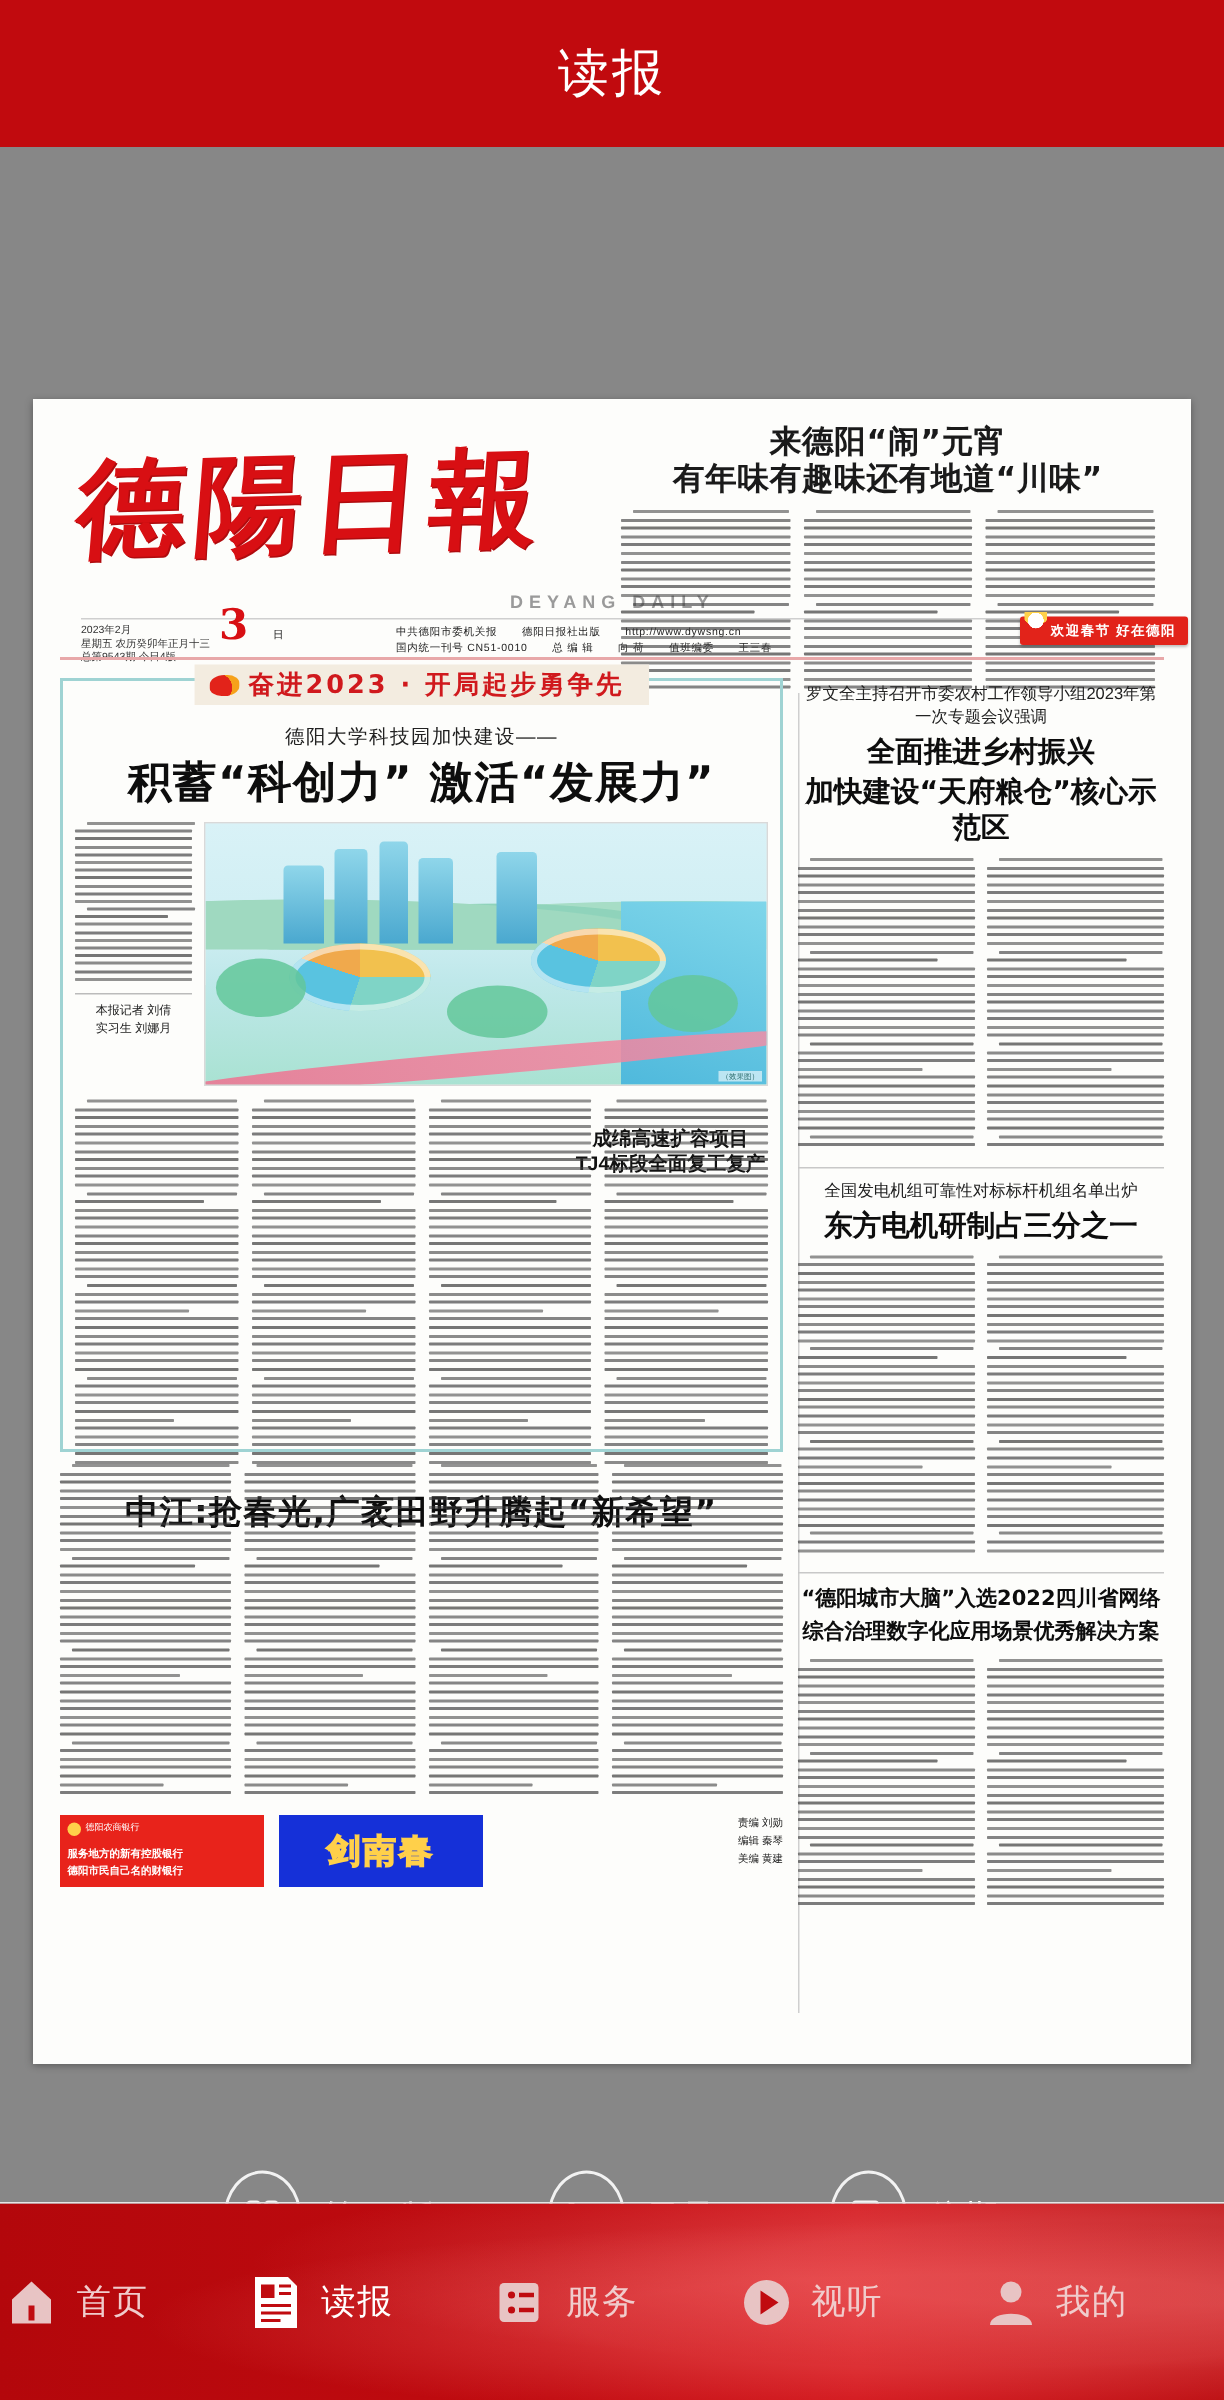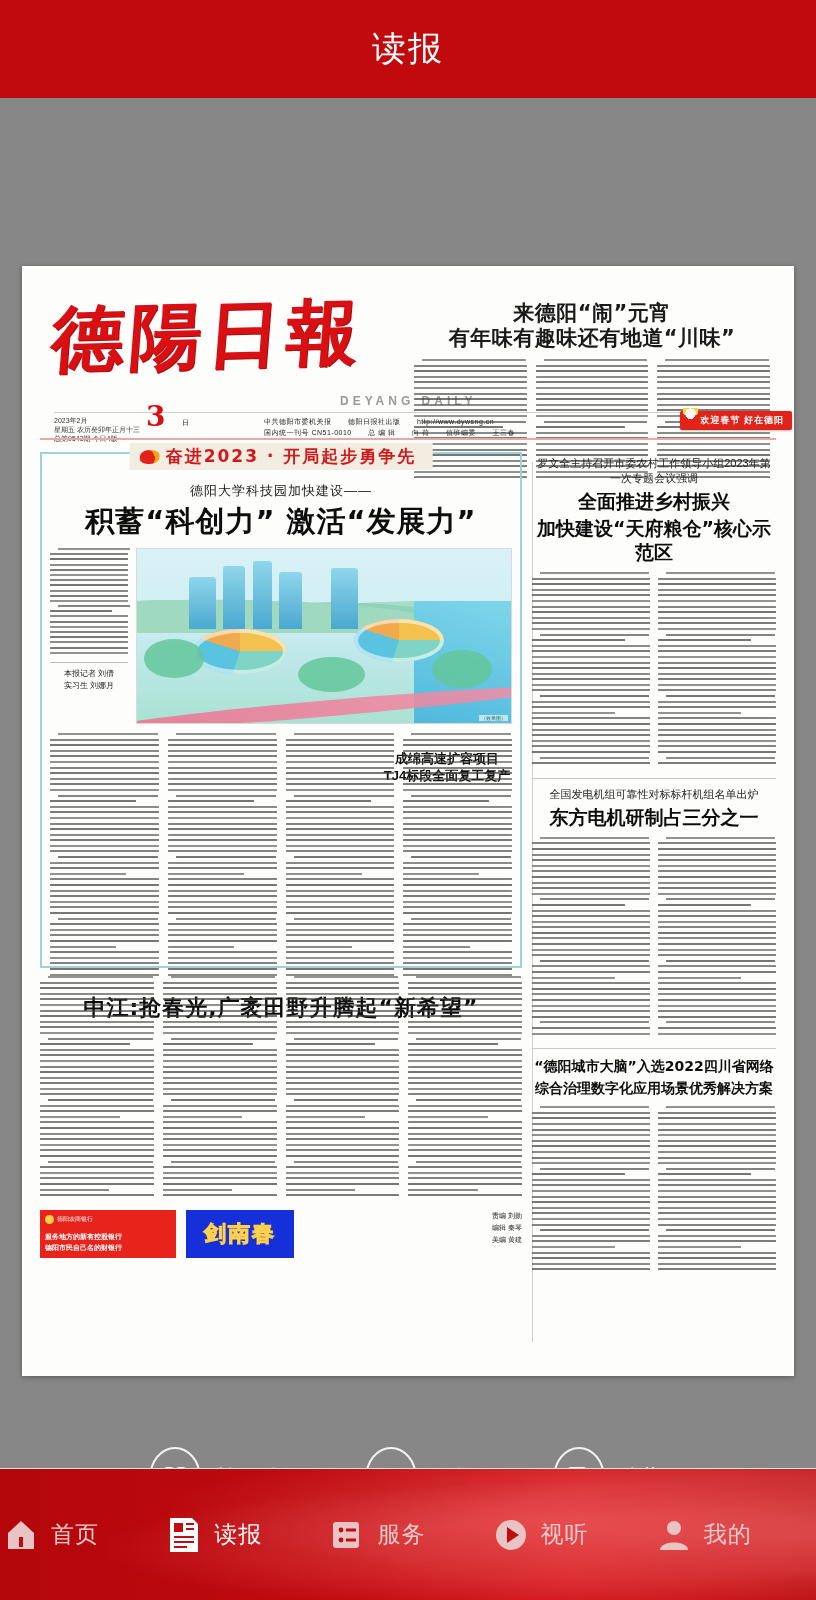--- a/index.html
+++ b/index.html
@@ -63,21 +63,21 @@
     position: absolute; left: 92px; top: -16px;
     font-size: 28px; color: #d80f13; font-weight: 700;
     font-family: "DejaVu Serif", serif;
   }
   .mi-ri { position:absolute; left:128px; top:2px; font-size:7px; }
   .mi-pub { font-size: 7px; line-height: 11px; color: #222; margin-left: 110px;
             letter-spacing: .5px; }
   .mi-pub span { margin-right: 14px; }
 
   
-  .top-lead { position: absolute; left: 392px; top: 35px; width: 356px; }
+  .top-lead { position: absolute; left: 392px; top: 16px; width: 356px; }
   .tl-title {
     text-align: center; font-weight: 700; color: #1a1a1a;
     font-size: 21px; line-height: 25px; letter-spacing: .5px;
     font-family: "DejaVu Sans", sans-serif;
   }
   .tl-cols { display: flex; gap: 9px; margin-top: 8px; }
   .tl-col { flex: 1; }
   .faux { background: #3a3a3a; opacity: .72; border-radius: .5px; }
   .fline { height: 2px; margin-bottom: 3.6px; }
   .badge-cny {
@@ -165,21 +165,21 @@
     display:flex; align-items:center; justify-content:center;
     color:#ffe9a8; font-weight:700; font-size:12px; letter-spacing:2px;
     border-radius:2px;
     text-shadow: 0 1px 0 #8d0b0a;
   }
   .ads-row { display:flex; gap:10px; align-items:flex-start; margin-top:10px; }
   .ad-bank { width:136px; height:48px; background:#e8231b; color:#fff;
              padding:4px 5px; font-size:7px; line-height:11px; position:relative; }
   .ad-bank .ab-top { display:flex; align-items:center; gap:3px; font-size:6px; }
   .ad-bank .ab-dot { width:9px;height:9px;border-radius:50%;background:#ffd04a; }
-  .ad-jns { width:108px; height:48px; background:#1530d8; display:flex;
+  .ad-jns { width:136px; height:48px; background:#1530d8; display:flex;
             align-items:center; justify-content:center; }
   .ad-jns span { color:#e8231b; -webkit-text-stroke:1px #ffd04a; font-weight:700;
                  font-size:22px; letter-spacing:2px; font-family:"DejaVu Serif", serif; }
   .credits { font-size:7px; line-height:12px; color:#222; margin-left:auto; text-align:right; }
 
   
   .rc-head1 { text-align:center; font-size:11px; line-height:15px; color:#222; margin-top:4px; }
   .rc-big { text-align:center; font-weight:700; font-size:19px; line-height:24px;
             color:#0d0d0d; margin-top:3px; font-family:"DejaVu Sans", sans-serif; }
   .rc-cols { display:flex; gap:8px; margin-top:8px; }

